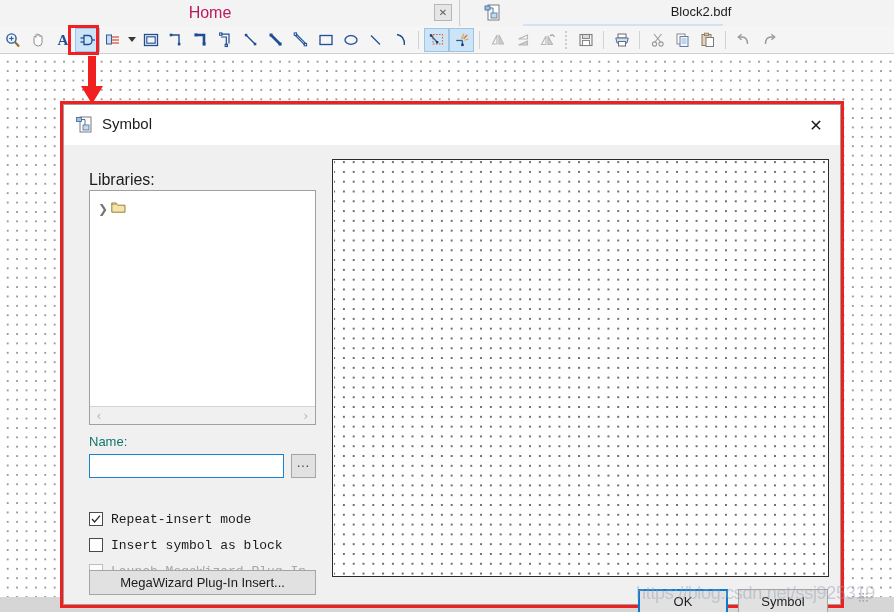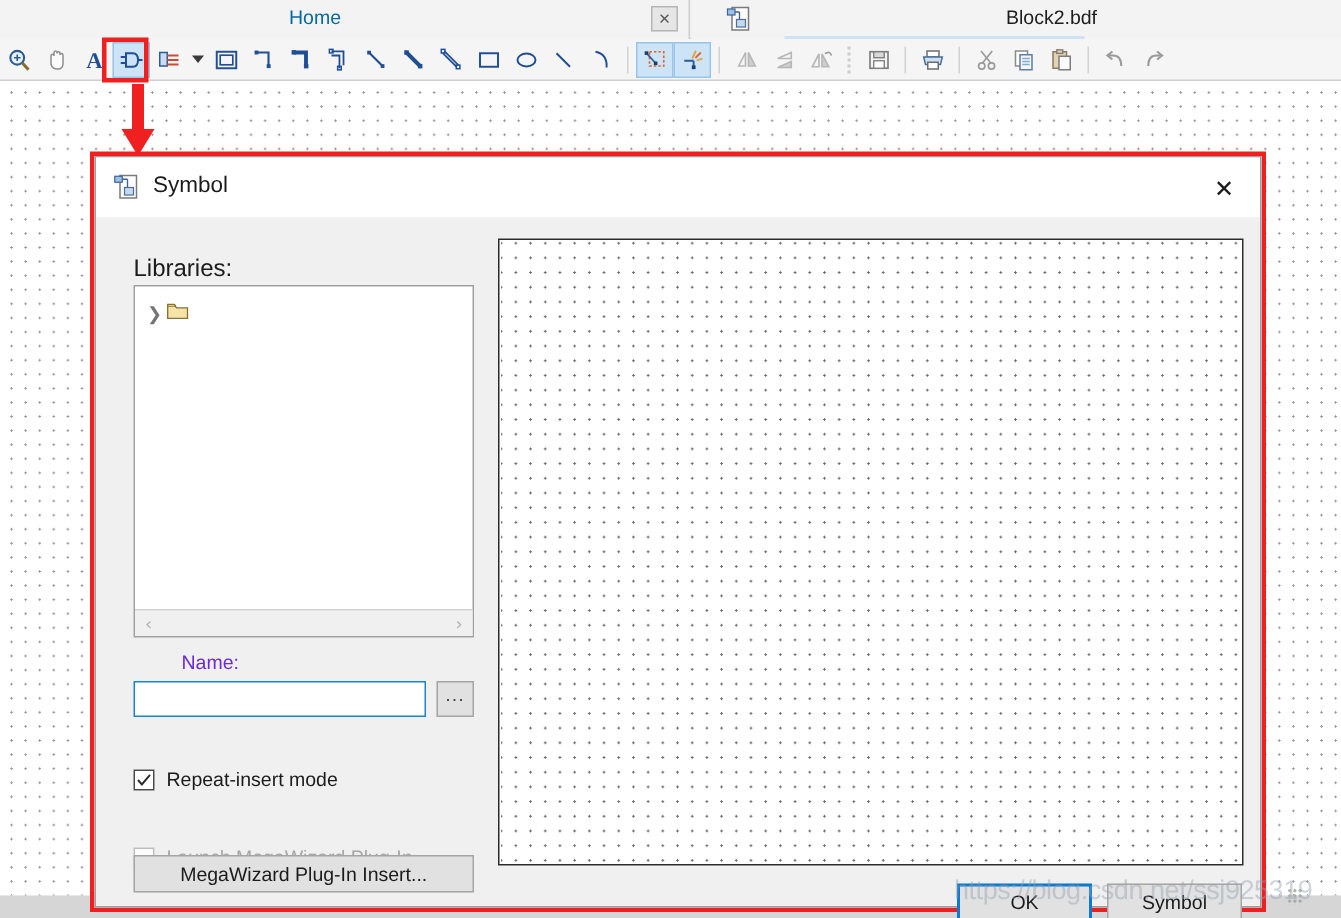--- a/index.html
+++ b/index.html
@@ -23,21 +23,21 @@
     background: #f0f0f0;
     border-bottom: 1px solid #d9d9d9;
   }
   .tab-home {
     position: absolute; left: 0; top: 0; width: 460px; height: 26px;
     background: #f3f3f3;
     border-right: 1px solid #cfcfcf;
   }
   .tab-home-label {
     position: absolute; left: 0; top: 4px; width: 420px;
-    text-align: center; font-size: 13px; color: #0369a1;
+    text-align: center; font-size: 16px; color: #be185d;
   }
   .tab-close-box {
     position: absolute; left: 434px; top: 4px; width: 18px; height: 17px;
     background: #e6e6e6;
     border: 1px solid #b6b6b6;
     display: flex; align-items: center; justify-content: center;
     font-size: 10px; color: #5a5a5a;
   }
   .tab-doc {
     position: absolute; left: 461px; top: 0; width: 442px; height: 26px;
@@ -181,21 +181,21 @@
     border-top: 1px solid #d4d4d4;
     display: flex; align-items: center; justify-content: space-between;
   }
   .scroll-arrow {
     width: 18px; text-align: center; color: #b3b3b3; font-size: 12px;
     font-family: "DejaVu Sans", sans-serif;
   }
 
   .lbl-name {
     position: absolute; left: 25px; top: 289px;
-    font-size: 13px; color: #6d28d9; margin-left: 32px;
+    font-size: 13px; color: #0f766e;
   }
   .name-input {
     position: absolute; left: 25px; top: 309px;
     width: 195px; height: 24px;
     background: #ffffff;
     border: 1px solid #1982d1;
     font-family: "Liberation Sans", sans-serif;
     font-size: 13px;
     padding: 0 4px;
     outline: none;
@@ -205,22 +205,22 @@
     width: 25px; height: 24px;
     background: #e1e1e1;
     border: 1px solid #a5a5a5;
     display: flex; align-items: center; justify-content: center;
     font-size: 12px; color: #333; letter-spacing: 1px;
     padding-bottom: 6px;
   }
 
   .chk-row {
     position: absolute; left: 25px;
-    display: flex; align-items: center;
-    font-size: 13px; color: #1b1b1b;
+    display: flex; 
+    font-size: 13px; color: #1b1b1b; font-family: Liberation Mono, monospace;
   }
   .chk-box {
     width: 14px; height: 14px;
     border: 1px solid #4a4a4a;
     background: #ffffff;
     margin-right: 8px;
     display: flex; align-items: center; justify-content: center;
     flex: 0 0 auto;
   }
   .chk-box.disabled { border-color: #bdbdbd; background: #fcfcfc; }
@@ -605,20 +605,24 @@
 
         <div class="chk-row" style="top:367px">
           <span class="chk-box">
             <svg class="chk-mark" viewBox="0 0 10 10">
               <polyline points="1,5 3.6,8 9,1.6" fill="none" stroke="#2b2b2b" stroke-width="1.3"></polyline>
             </svg>
           </span>
           <span class="chk-label">Repeat-insert mode</span>
         </div>
 
+        <div class="chk-row" style="top:393px">
+          <span class="chk-box"></span>
+          <span class="chk-label">Insert symbol as block</span>
+        </div>
 
         <div class="chk-row" style="top:419px">
           <span class="chk-box disabled"></span>
           <span class="chk-label disabled">Launch MegaWizard Plug-In</span>
         </div>
 
         <div class="mw-btn">
           <span>MegaWizard Plug-In Insert...</span>
         </div>
 

